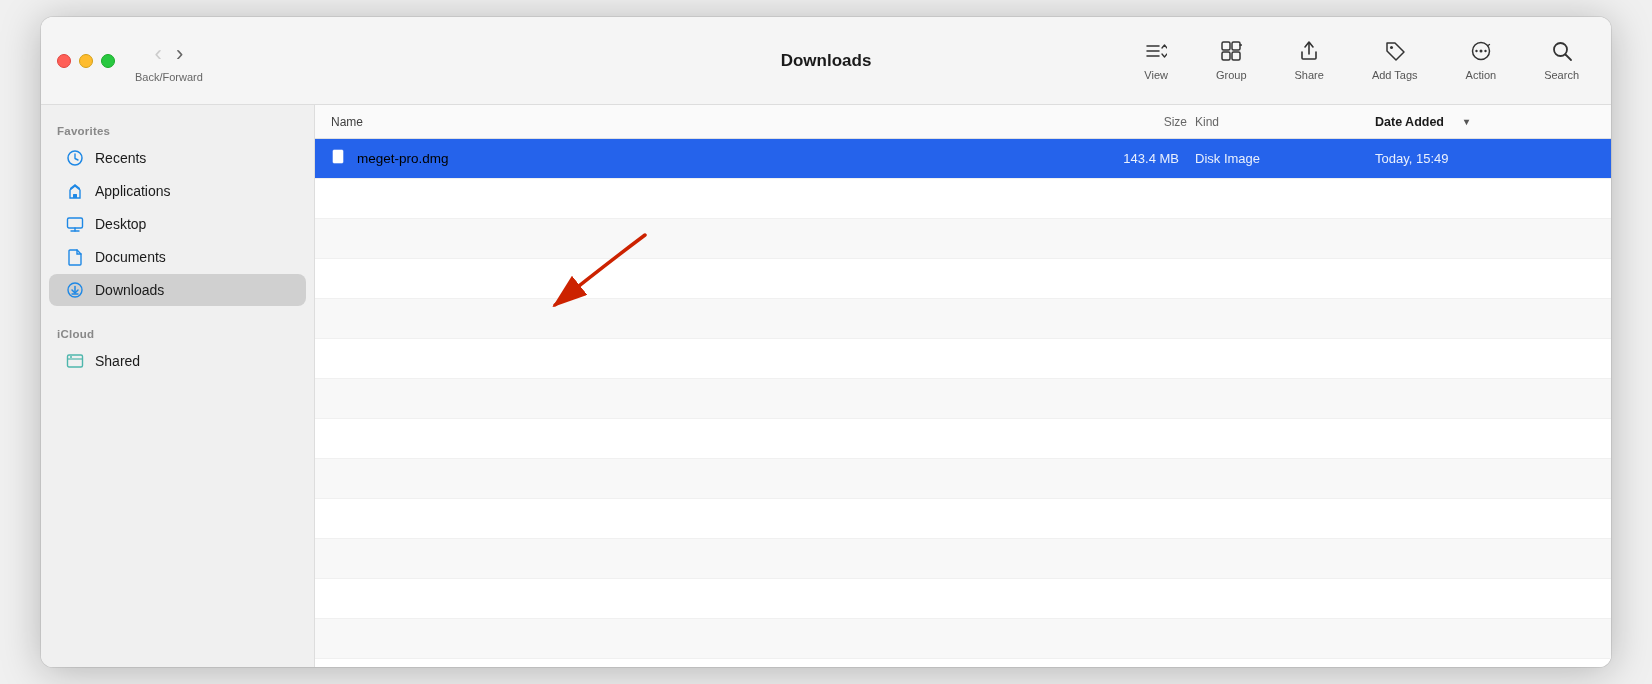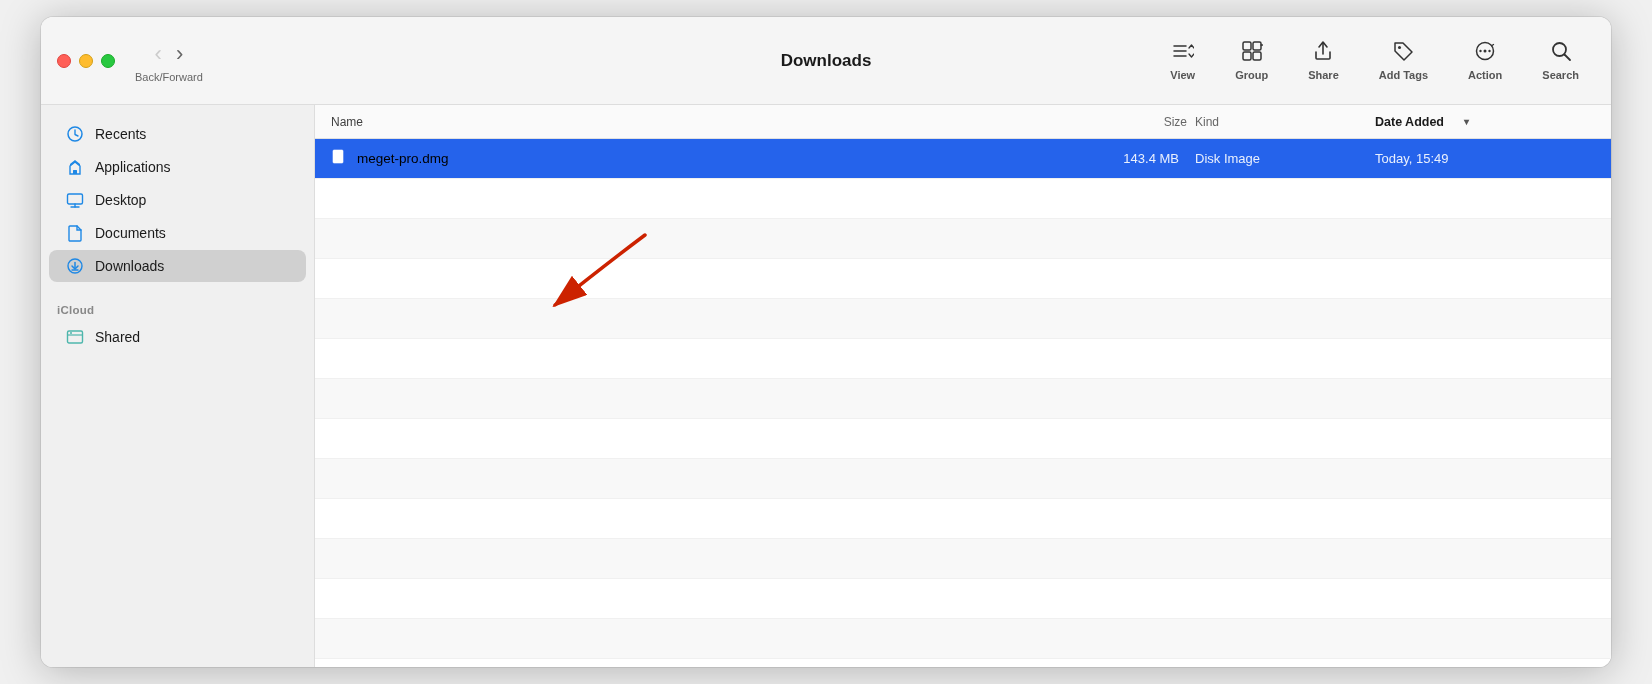--- a/index.html
+++ b/index.html
@@ -63,24 +63,23 @@
       font-size: 17px;
       font-weight: 600;
       color: #1a1a1a;
       position: absolute;
       left: 50%;
       transform: translateX(-50%);
     }
     .toolbar {
       display: flex;
       align-items: center;
-      gap: 8px;
+      gap: 16px;
       margin-left: auto;
       margin-right: 0;
-      font-weight: bold;
     }
     .toolbar-item {
       display: flex;
       flex-direction: column;
       align-items: center;
       gap: 4px;
       padding: 6px 16px;
       cursor: pointer;
       border-radius: 8px;
     }
@@ -355,20 +354,21 @@
           </svg>
         </span>
         <span class="toolbar-label">Search</span>
       </div>
     </div>
   </div>
 
   <div class="content-area">
 
     <div class="sidebar">
+      <div class="sidebar-section-label">Favorites</div>
 
 
       <div class="sidebar-item">
         <span class="sidebar-icon icon-recents">
           <svg width="18" height="18" viewBox="0 0 18 18" fill="none">
             <circle cx="9" cy="9" r="7" stroke="#1e88e5" stroke-width="1.5"></circle>
             <path d="M9 5v4.5l3 1.5" stroke="#1e88e5" stroke-width="1.4" stroke-linecap="round" stroke-linejoin="round"></path>
           </svg>
         </span>
         <span>Recents</span>

